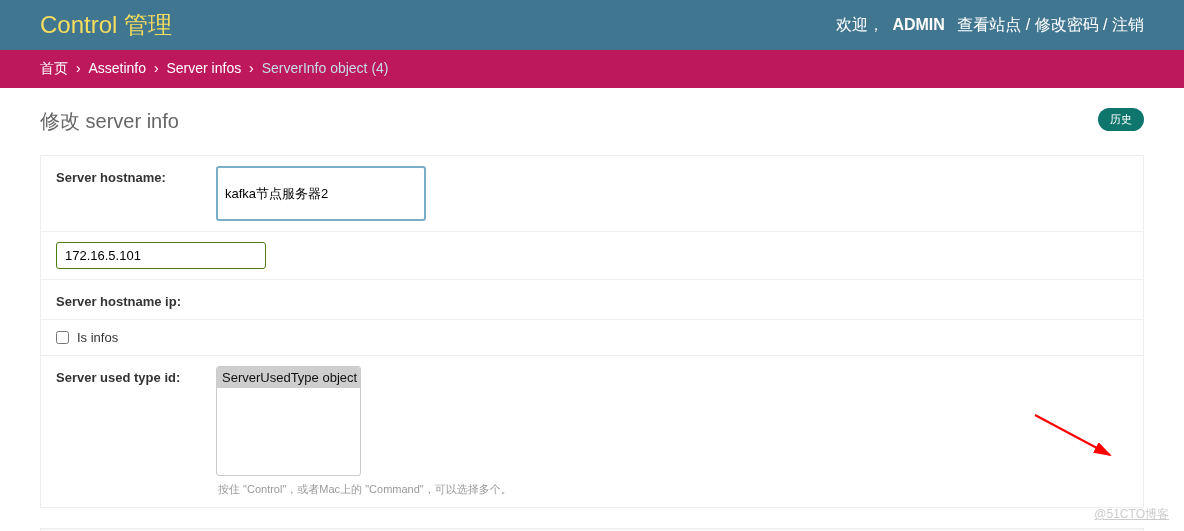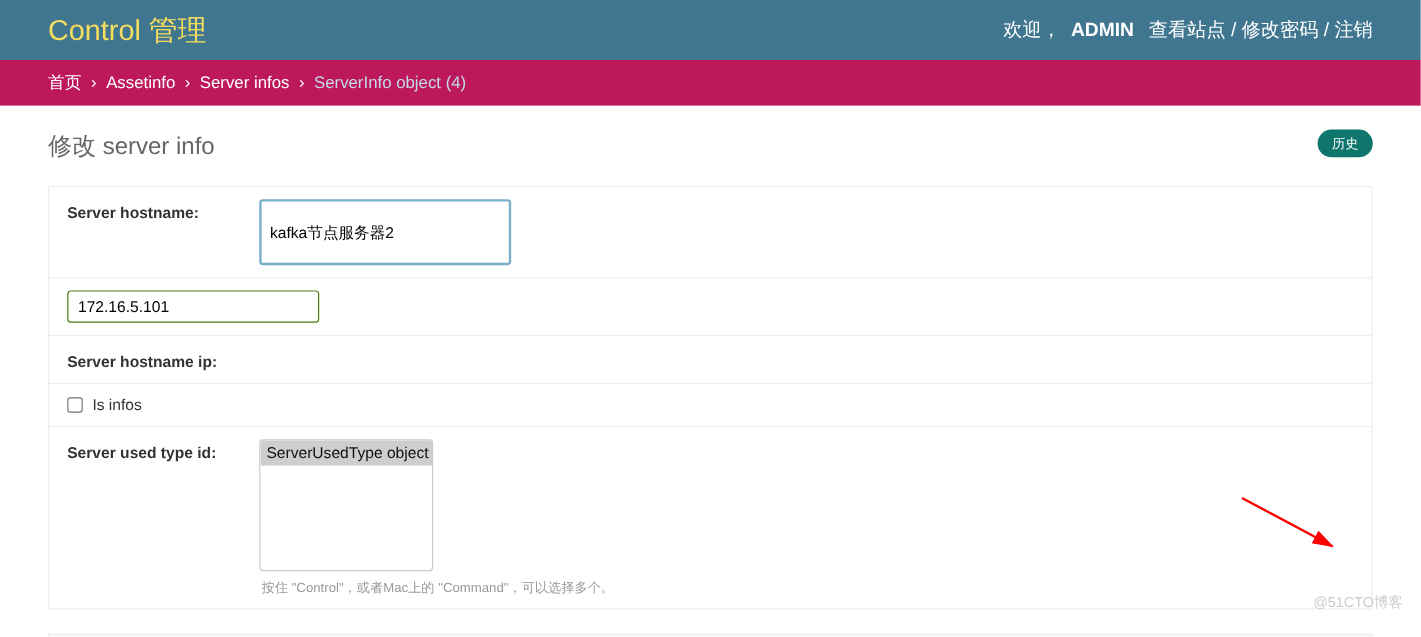--- a/index.html
+++ b/index.html
@@ -37,21 +37,21 @@
     .form-row select[multiple] option { padding: 3px 5px; }
     .help-text { color: #999; font-size: 11px; margin-top: 6px; margin-left: 2px; }
     
     .submit-row { background: #f8f8f8; border: 1px solid #eee; padding: 12px 14px; display: flex; justify-content: space-between; align-items: center; }
     .submit-row .right-buttons { display: flex; gap: 10px; }
     .delete-link { background: #ba2121; color: #fff; padding: 10px 15px; border-radius: 4px; font-size: 13px; text-decoration: none; font-weight: bold; }
     .btn { background: #79aec8; color: #fff; border: none; padding: 10px 15px; border-radius: 4px; font-size: 13px; cursor: pointer; }
     .btn.default { background: #417690; }
     
     .arrow-annotation { position: absolute; pointer-events: none; }
-    .watermark { position: fixed; bottom: 20px; right: 15px; color: #ccc; font-size: 12px; }
+    .watermark { position: fixed; bottom: 8px; right: 15px; color: #ccc; font-size: 12px; text-decoration: underline; }
   </style>
 </head>
 <body>
 
 <div class="top-header">
   <div class="site-title">Control 管理</div>
   <div class="user-tools">
     <span class="welcome">欢迎，</span>
     <span class="user">ADMIN</span>
     <a href="#">查看站点</a>

